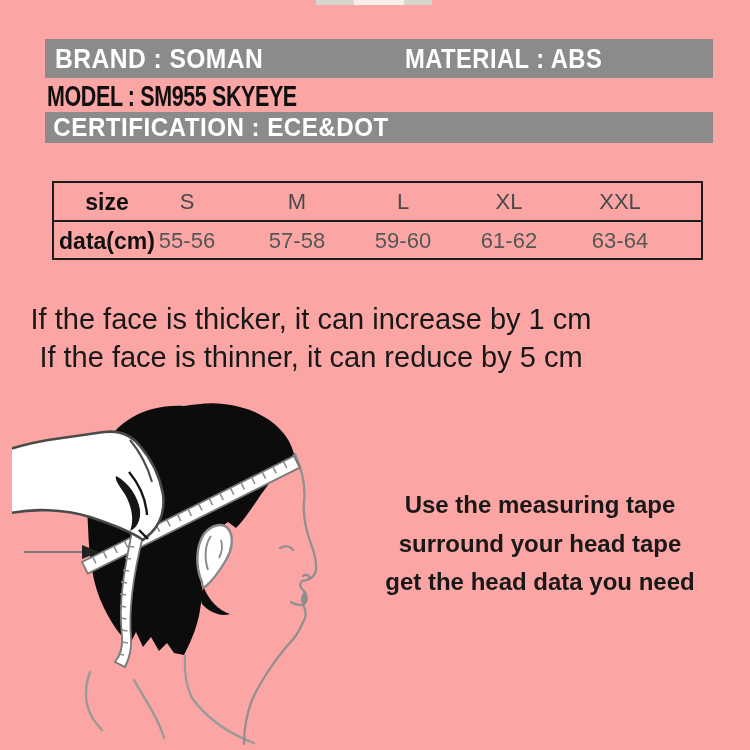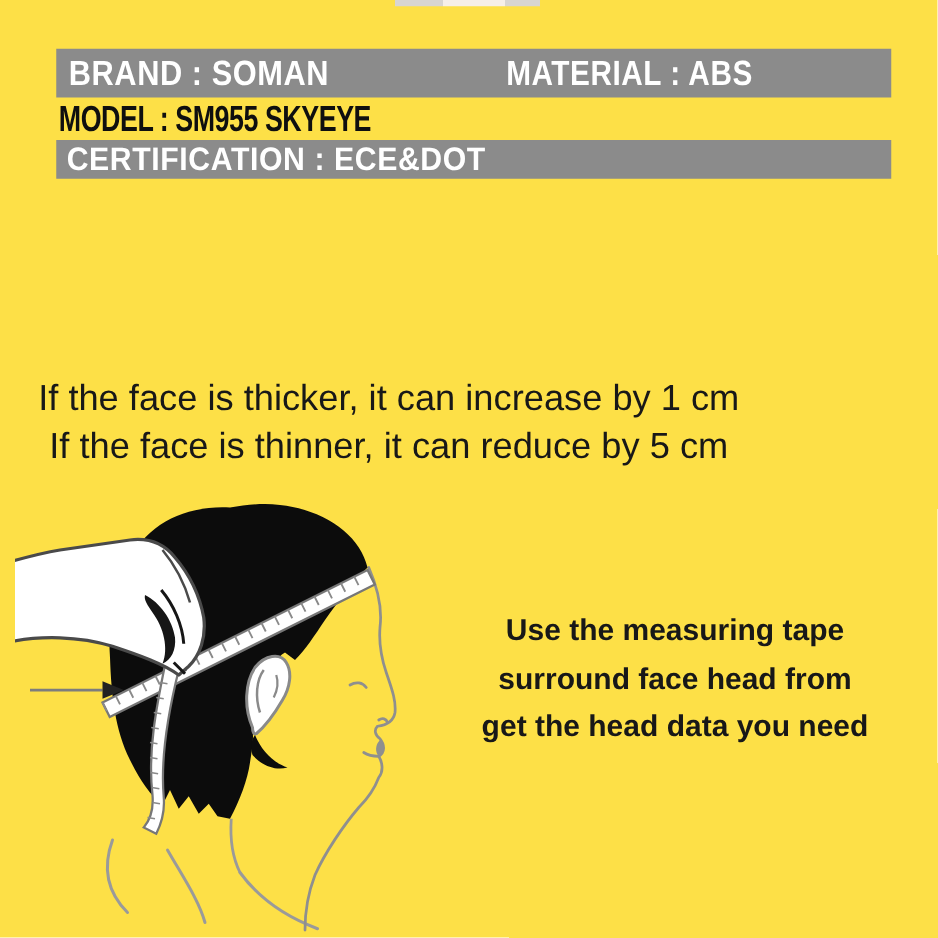--- a/index.html
+++ b/index.html
@@ -1,16 +1,16 @@
 <!DOCTYPE html>
 <html><head>
 <meta charset="utf-8">
 <style>
   html,body{margin:0;padding:0;background:#fff;}
-  .page{position:relative;width:750px;height:750px;background:#fde047;overflow:hidden;
+  .page{position:relative;width:750px;height:750px;background:#fca5a5;overflow:hidden;
         font-family:"Liberation Sans",sans-serif;}
 
   
   .banner-remnant{position:absolute;left:316px;top:0;width:116px;height:5px;
     background:linear-gradient(to right,#d8d5d1 0 33%,#f6efe8 33% 76%,#d8d5d1 76% 100%);}
 
   
   .bar{position:absolute;left:45px;width:668px;background:#8b8b8b;color:#fff;font-weight:bold;}
   .bar-brand{top:39px;height:39px;}
   .bar-cert{top:112px;height:31px;display:flex;align-items:flex-start;}
@@ -59,20 +59,38 @@
     <span class="bar-label brand-label">BRAND : SOMAN</span>
     <span class="bar-label material-label">MATERIAL : ABS</span>
   </div>
 
   <div class="model-row">MODEL : SM955 SKYEYE</div>
 
   <div class="bar bar-cert">
     <span class="bar-label cert-label">CERTIFICATION : ECE&amp;DOT</span>
   </div>
 
+  <div class="size-table">
+    <div class="t-row t-row-head">
+      <span class="t-cell t-cell-label p0">size</span>
+      <span class="t-cell p1">S</span>
+      <span class="t-cell p2">M</span>
+      <span class="t-cell p3">L</span>
+      <span class="t-cell p4">XL</span>
+      <span class="t-cell p5">XXL</span>
+    </div>
+    <div class="t-row t-row-data">
+      <span class="t-cell t-cell-label p0">data(cm)</span>
+      <span class="t-cell p1">55-56</span>
+      <span class="t-cell p2">57-58</span>
+      <span class="t-cell p3">59-60</span>
+      <span class="t-cell p4">61-62</span>
+      <span class="t-cell p5">63-64</span>
+    </div>
+  </div>
 
   <div class="fit-note">
     <div>If the face is thicker, it can increase by 1 cm</div>
     <div>If the face is thinner, it can reduce by 5 cm</div>
   </div>
 
   <svg class="illus" viewBox="0 0 335 350">
 
     <g stroke="#9a9a9a" stroke-width="2.4" fill="none" stroke-linecap="round">
       <path d="M78,274 C70,296 74,316 90,332"></path>
@@ -133,17 +151,17 @@
     </g>
 
     <g>
       <path d="M12,154 L70,154" stroke="#7d7d7d" stroke-width="2.2" fill="none"></path>
       <path d="M70,147 L87,154 L70,161 Z" fill="#222222"></path>
     </g>
   </svg>
 
   <div class="measure-note">
     <div>Use the measuring tape</div>
-    <div>surround face head from</div>
+    <div>surround your head tape</div>
     <div>get the head data you need</div>
   </div>
 
 </div>
 
 </body></html>

